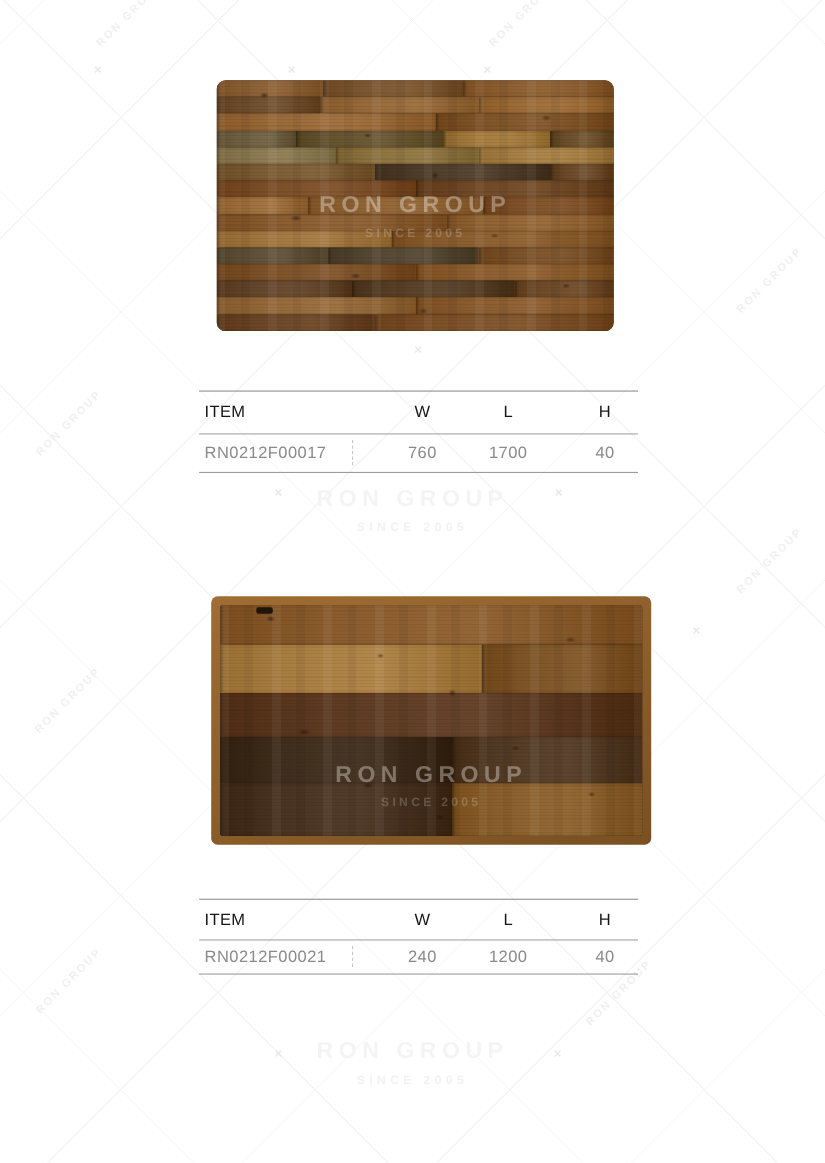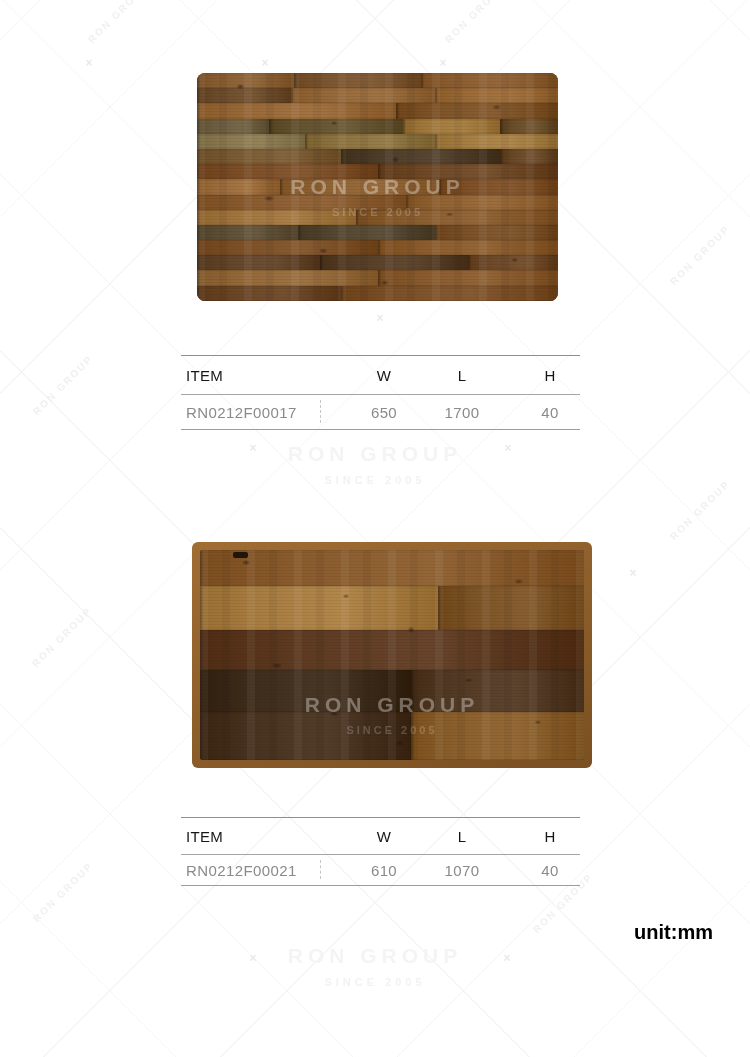--- a/index.html
+++ b/index.html
@@ -192,21 +192,21 @@
   <div class="spec" id="table1">
     <div class="hrow">
       <span class="cell c-item">ITEM</span>
       <span class="cell center c-w">W</span>
       <span class="cell center c-l">L</span>
       <span class="cell center c-h">H</span>
     </div>
     <div class="drow">
       <span class="cell c-item">RN0212F00017</span>
       <span class="dash-sep"></span>
-      <span class="cell center c-w">650</span>
+      <span class="cell center c-w">760</span>
       <span class="cell center c-l">1700</span>
       <span class="cell center c-h">40</span>
     </div>
   </div>
 
   <div class="panel" id="panel2">
     <div class="inner">
       <div class="planks" id="planks2">
           <div class="plank-row" style="height: 17%;">
             <div class="plank-seg" style="width: 100%; background: linear-gradient(90deg, rgb(124, 78, 31), rgb(138, 92, 45) 25%, rgb(148, 102, 55) 60%, rgb(120, 74, 27));"></div>
@@ -239,20 +239,19 @@
   <div class="spec" id="table2">
     <div class="hrow">
       <span class="cell c-item">ITEM</span>
       <span class="cell center c-w">W</span>
       <span class="cell center c-l">L</span>
       <span class="cell center c-h">H</span>
     </div>
     <div class="drow">
       <span class="cell c-item">RN0212F00021</span>
       <span class="dash-sep"></span>
-      <span class="cell center c-w">610</span>
-      <span class="cell center c-l">1070</span>
+      <span class="cell center c-w">240</span>
+      <span class="cell center c-l">1200</span>
       <span class="cell center c-h">40</span>
     </div>
   </div>
 
-  <div class="unit-label">unit:mm</div>
 </div>
 
 </body></html>

